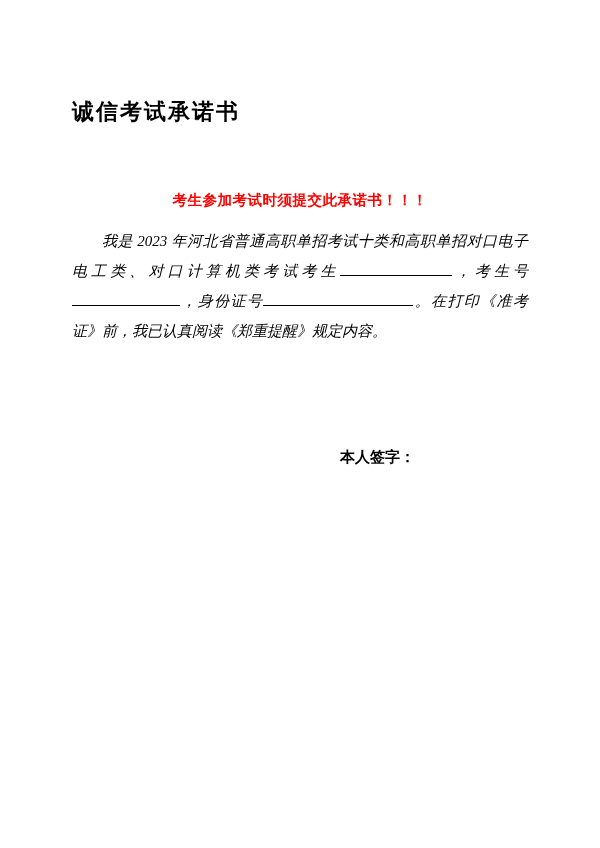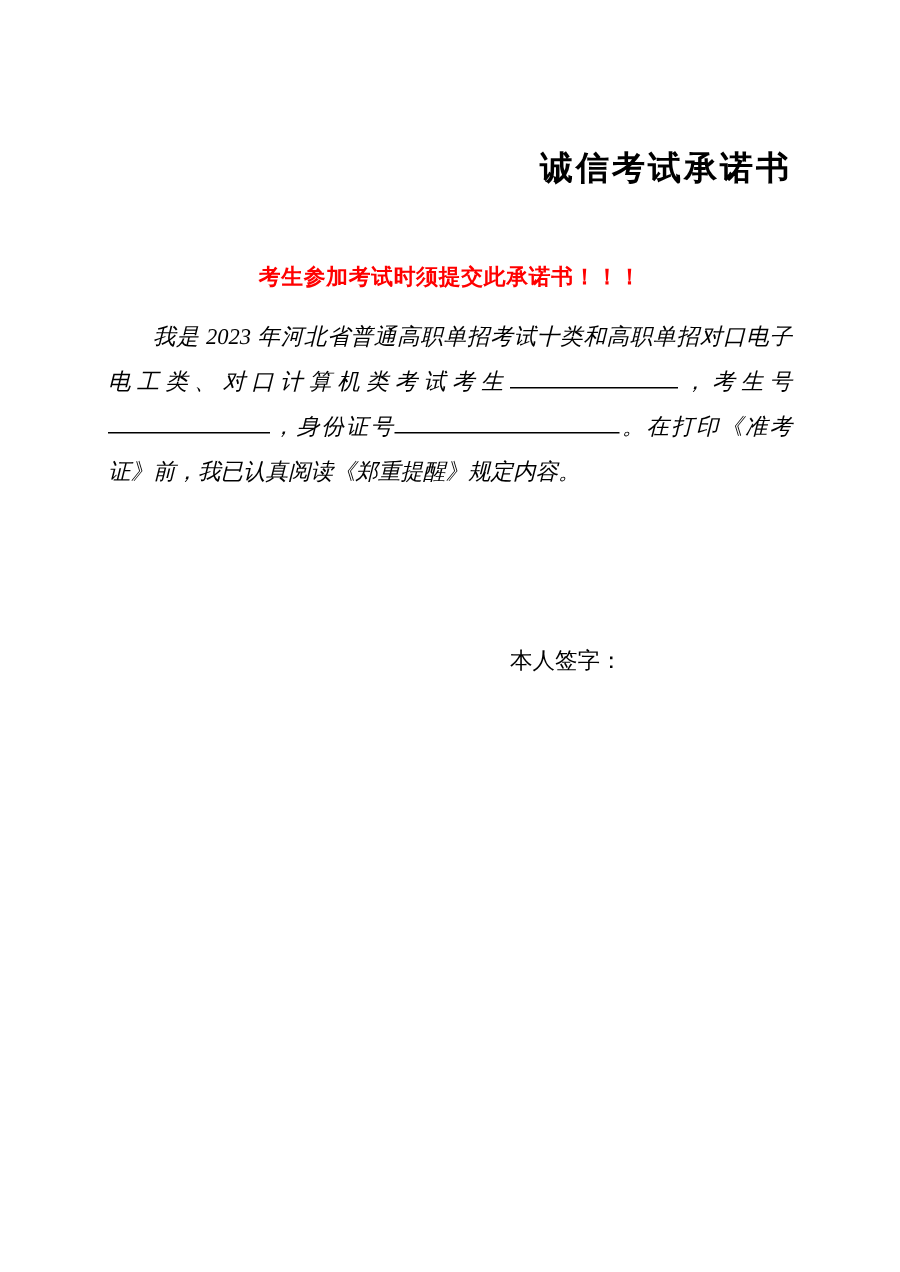--- a/index.html
+++ b/index.html
@@ -16,33 +16,33 @@
     overflow: hidden;
   }
   .page {
     width: 600px;
     height: 848px;
     box-sizing: border-box;
     padding: 0 72px;
     position: relative;
   }
   .doc-title {
-    text-align: right;
+    text-align: left;
     font-size: 22px;
     font-weight: bold;
     letter-spacing: 2px;
     margin-top: 98px;
     line-height: 1.3;
   }
   .notice {
     color: #ff0000;
     font-weight: bold;
     font-size: 14.5px;
     text-align: center;
-    margin-top: 48px;
+    margin-top: 64px;
     letter-spacing: 0.5px;
   }
   .body-text {
     margin-top: 16px;
     font-size: 15px;
     line-height: 2.0;
     text-align: justify;
     text-justify: inter-ideograph;
     font-style: italic;
   }
@@ -69,20 +69,21 @@
     vertical-align: baseline;
   }
   .sign-block {
     margin-top: 96px;
     font-size: 15px;
     line-height: 2.1;
     padding-left: 268px;
   }
   .sign-line {
     white-space: nowrap;
+    font-weight: bold;
   }
   .date-line {
     white-space: pre;
     padding-left: 18px;
   }
 </style>
 </head>
 <body>
 
 <div class="page">

